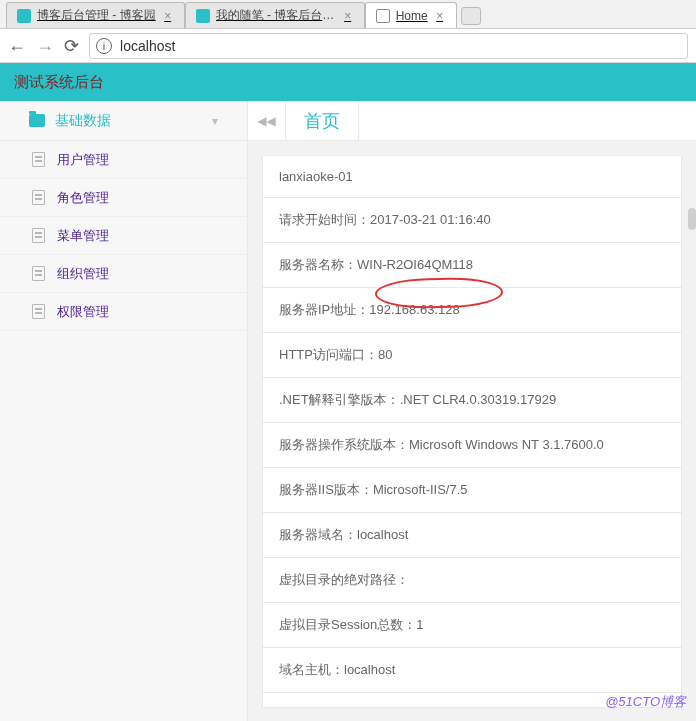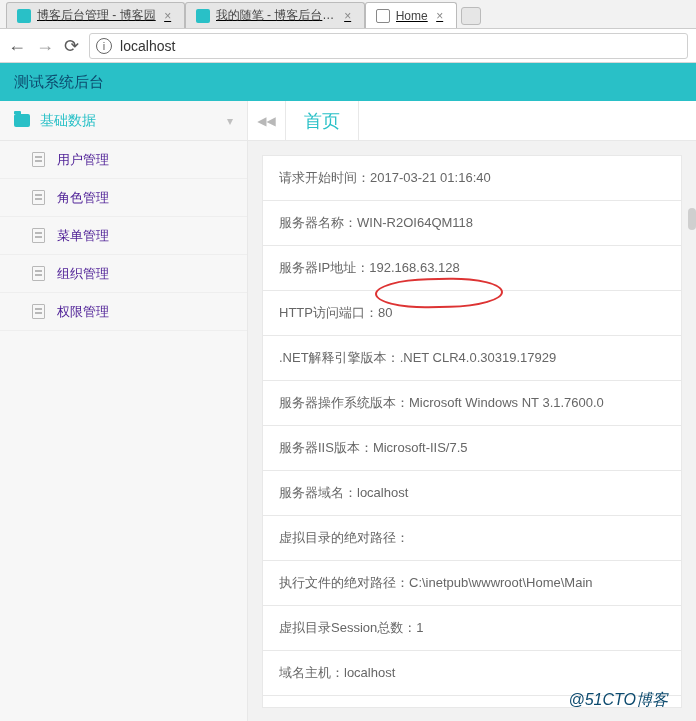--- a/index.html
+++ b/index.html
@@ -16,26 +16,26 @@
   .tab-close { width: 12px; height: 12px; color: #888; font-size: 12px; line-height: 12px; text-align: center; }
   .new-tab { width: 20px; height: 18px; border: 1px solid #bbb; border-radius: 3px; margin-left: 4px; margin-bottom: 3px; background: #e6e6e6; }
 
   .addr-bar { display: flex; align-items: center; height: 34px; padding: 0 8px; gap: 10px; background: #fff; border-bottom: 1px solid #d7d7d7; }
   .nav-btn { color: #9a9a9a; font-size: 18px; }
   .nav-btn.enabled { color: #5a5a5a; }
   .addr-field { flex: 1; display: flex; align-items: center; border: 1px solid #d0d0d0; border-radius: 3px; height: 26px; padding: 0 6px; font-size: 14px; color: #333; }
   .addr-info { width: 16px; height: 16px; border: 1.5px solid #666; border-radius: 50%; display: flex; align-items: center; justify-content: center; font-size: 11px; color: #666; margin-right: 8px; }
 
   
-  .app-header { height: 38px; background: #29c0c7; color: #0c4a6e; display: flex; align-items: center; padding: 0 14px; font-size: 15px; }
+  .app-header { height: 38px; background: #29c0c7; color: #7f1d1d; display: flex; align-items: center; padding: 0 14px; font-size: 15px; }
 
   
   .main { display: flex; height: calc(721px - 28px - 34px - 38px); }
   .sidebar { width: 248px; background: #f7f7f7; border-right: 1px solid #e8e8e8; }
-  .side-group { display: flex; align-items: center; height: 40px; padding: 0 14px; border-bottom: 1px solid #e8e8e8; color: #29c0c7; font-size: 14px; justify-content: space-between; }
+  .side-group { display: flex; align-items: center; height: 40px; padding: 0 29px; border-bottom: 1px solid #e8e8e8; color: #29c0c7; font-size: 14px; justify-content: space-between; }
   .side-group-left { display: flex; align-items: center; gap: 10px; }
   .folder-icon { width: 16px; height: 13px; background: #29c0c7; border-radius: 2px; position: relative; }
   .folder-icon:before { content: ""; position: absolute; top: -3px; left: 0; width: 7px; height: 3px; background: #29c0c7; border-radius: 1px 1px 0 0; }
   .chev-down { color: #bfbfbf; font-size: 12px; }
   .side-item { display: flex; align-items: center; gap: 12px; height: 38px; padding: 0 14px 0 32px; color: #4c1d95; font-size: 13px; border-bottom: 1px solid #eee; }
   .doc-icon { width: 13px; height: 15px; border: 1.5px solid #b8b8b8; border-radius: 1px; position: relative; }
   .doc-icon:before, .doc-icon:after { content: ""; position: absolute; left: 2px; right: 2px; height: 1.5px; background: #b8b8b8; }
   .doc-icon:before { top: 3px; }
   .doc-icon:after { top: 7px; }
 
@@ -44,21 +44,21 @@
   .tab-bar { display: flex; align-items: stretch; height: 40px; background: #fff; border-bottom: 1px solid #e8e8e8; }
   .tab-bar .collapse-btn { width: 38px; display: flex; align-items: center; justify-content: center; color: #b8b8b8; border-right: 1px solid #e8e8e8; font-size: 12px; }
   .tab-bar .page-tab { padding: 9px 18px; display: flex; align-items: center; color: #29c0c7; font-size: 18px; border-right: 1px solid #e8e8e8; }
 
   .panel { margin: 14px; background: #fff; border: 1px solid #e8e8e8; flex: 1; overflow: hidden; position: relative; }
   .row { padding: 13px 16px; border-bottom: 1px solid #e8e8e8; font-size: 13px; color: #666; white-space: nowrap; }
   .row .val { color: #666; }
   .circle-mark { position: absolute; border: 2px solid #d33; border-radius: 50% / 60%; pointer-events: none; }
   .circle-mark.ip { width: 128px; height: 30px; left: 112px; top: 122px; transform: rotate(-1deg); }
 
-  .watermark { position: absolute; right: 28px; bottom: 10px; color: #0c4a6e; font-size: 16px; font-style: italic; }
+  .watermark { position: absolute; right: 10px; bottom: 10px; color: #8b5cf6; font-size: 13px; font-style: italic; }
   .scroll-stub { position: absolute; right: 0; top: 208px; width: 8px; height: 22px; background: #cfcfcf; border-radius: 4px; }
 </style>
 </head>
 <body>
 
 <div class="chrome-top">
   <div class="tab-strip">
     <div class="tab">
       <span class="favicon"></span>
       <span class="tab-title">博客后台管理 - 博客园</span>
@@ -128,20 +128,23 @@
       <div class="collapse-btn">◀◀</div>
       <div class="page-tab">
         <span>首页</span>
       </div>
     </div>
 
     <div class="panel">
       <div class="circle-mark ip"></div>
 
       <div class="row">
+        <span class="val">lanxiaoke-01</span>
+      </div>
+      <div class="row">
         <span>请求开始时间：</span><span class="val">2017-03-21 01:16:40</span>
       </div>
       <div class="row">
         <span>服务器名称：</span><span class="val">WIN-R2OI64QM118</span>
       </div>
       <div class="row">
         <span>服务器IP地址：</span><span class="val">192.168.63.128</span>
       </div>
       <div class="row">
         <span>HTTP访问端口：</span><span class="val">80</span>
@@ -155,23 +158,20 @@
       <div class="row">
         <span>服务器IIS版本：</span><span class="val">Microsoft-IIS/7.5</span>
       </div>
       <div class="row">
         <span>服务器域名：</span><span class="val">localhost</span>
       </div>
       <div class="row">
         <span>虚拟目录的绝对路径：</span><span class="val"></span>
       </div>
       <div class="row">
-        <span>执行文件的绝对路径：</span><span class="val">C:\inetpub\wwwroot\Home\Main</span>
-      </div>
-      <div class="row">
         <span>虚拟目录Session总数：</span><span class="val">1</span>
       </div>
       <div class="row">
         <span>域名主机：</span><span class="val">localhost</span>
       </div>
     </div>
     <div class="scroll-stub"></div>
   </div>
 </div>
 

